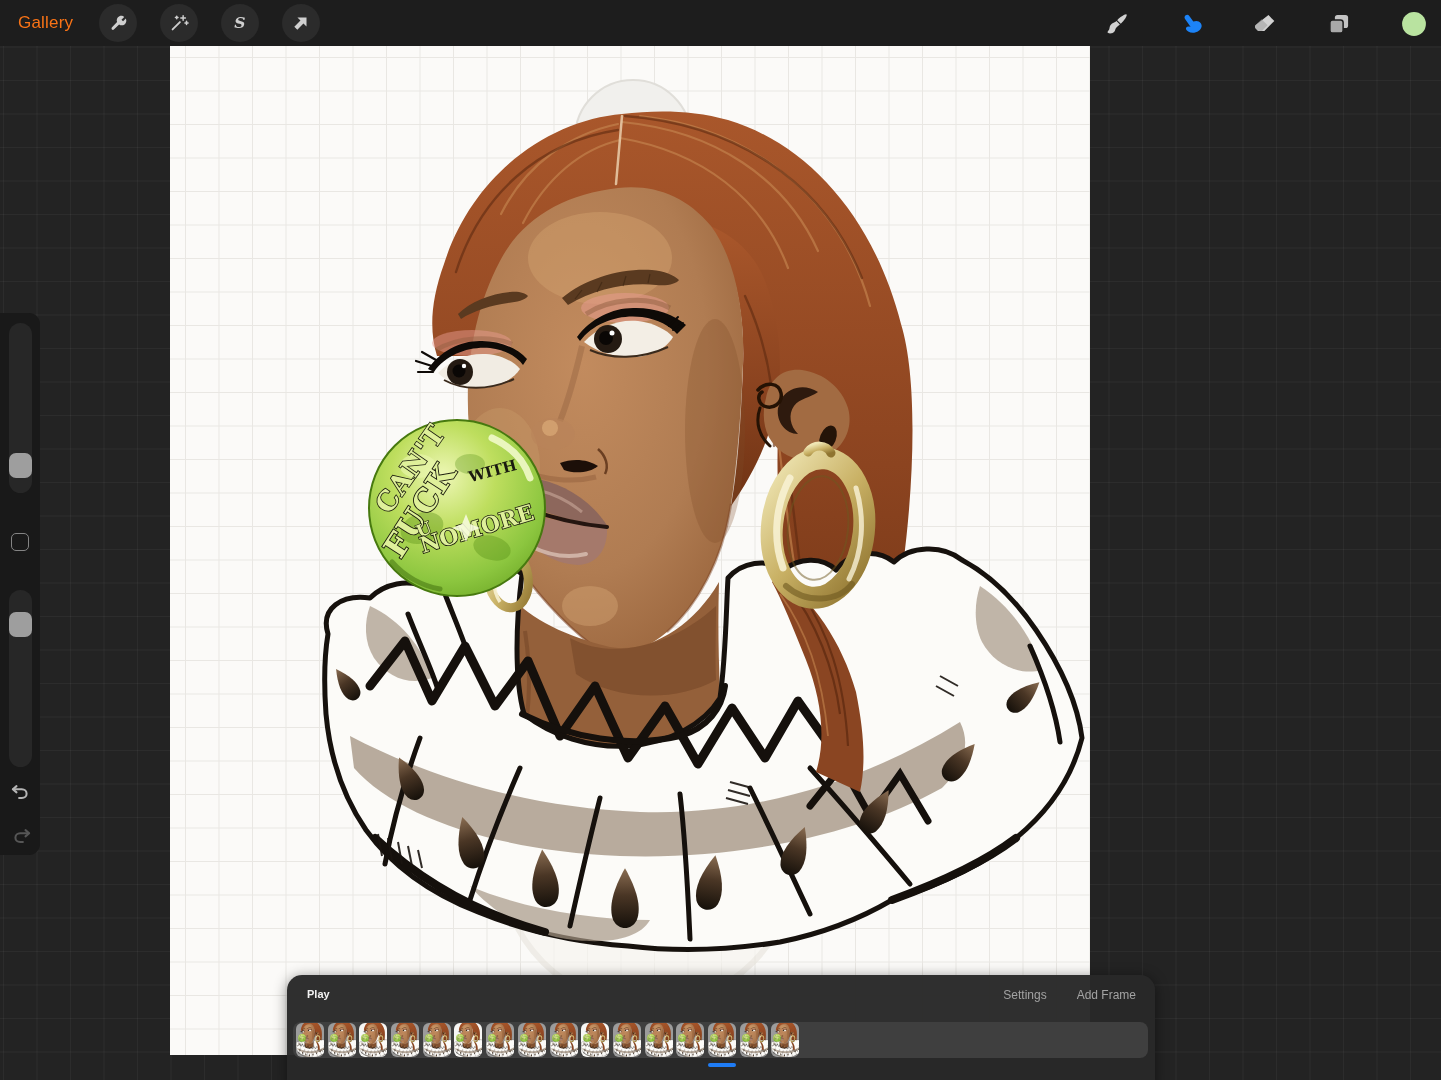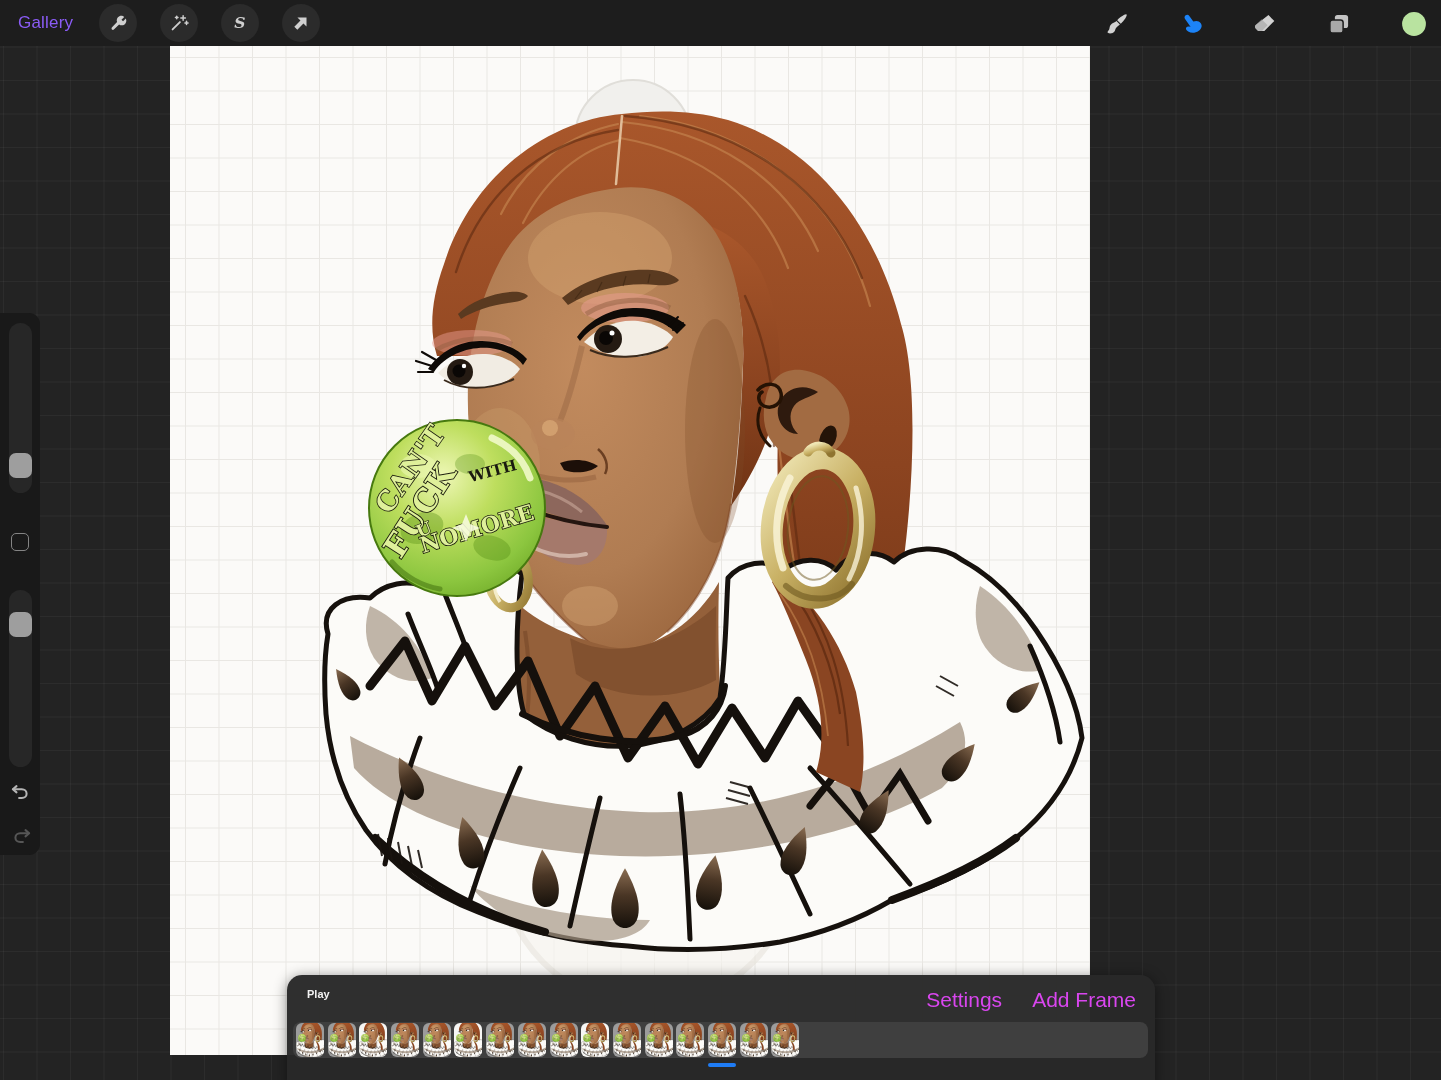--- a/index.html
+++ b/index.html
@@ -6,21 +6,21 @@
   *{box-sizing:border-box;}
   .app{position:relative;width:1441px;height:1080px;overflow:hidden;
        background-color:#232323;
        background-image:linear-gradient(rgba(255,255,255,.045) 1px,transparent 1px),
                         linear-gradient(90deg,rgba(255,255,255,.045) 1px,transparent 1px);
        background-size:33.5px 33.5px;background-position:3px 13px;
        font-family:"Liberation Sans",sans-serif;cursor:default;}
   
   .topbar{position:absolute;left:0;top:0;width:1441px;height:46px;background:#1d1d1d;z-index:30;}
   .gallery{position:absolute;left:18px;top:0;height:46px;display:flex;align-items:center;
-           color:#8b5cf6;font-size:17px;letter-spacing:.2px;}
+           color:#f97316;font-size:17px;letter-spacing:.2px;}
   .tl-tools{position:absolute;left:99px;top:4px;display:flex;gap:23px;}
   .circle-btn{width:38px;height:38px;border-radius:50%;background:#2b2b2b;display:flex;
               align-items:center;justify-content:center;}
   .tr-tools{position:absolute;right:13px;top:10px;display:flex;gap:48px;align-items:center;}
   .tr-tools svg{display:block;}
   
   .canvas{position:absolute;left:170px;top:46px;width:920px;height:1009px;
           background-color:#fbfaf8;
           background-image:linear-gradient(#e9e7e3 1px,transparent 1px),
                            linear-gradient(90deg,#e9e7e3 1px,transparent 1px);
@@ -37,21 +37,21 @@
   .h2{top:22px;}
   .modify{position:absolute;left:11px;top:220px;width:18px;height:18px;border:1.5px solid #848484;
           border-radius:5px;background:transparent;}
   .undo{position:absolute;left:9px;top:468px;}
   .redo{position:absolute;left:11px;top:512px;}
   
   .anim{position:absolute;left:287px;top:975px;width:868px;height:120px;background:rgba(40,40,40,.97);
         border-radius:15px;z-index:25;box-shadow:0 2px 14px rgba(0,0,0,.45);}
   .play{position:absolute;left:20px;top:13px;color:#f2f2f2;font-size:11px;font-weight:700;}
   .anim-actions{position:absolute;right:19px;top:13px;display:flex;gap:30px;}
-  .anim-actions span{color:#d946ef;font-size:21px;}
+  .anim-actions span{color:#a3a3a3;font-size:12px;}
   .filmstrip{position:absolute;left:6px;top:47px;width:855px;height:36px;background:#3f3f3f;
              border-radius:8px;display:flex;align-items:center;padding-left:3px;column-gap:3.7px;overflow:hidden;}
   .frame{width:28px;height:34px;border-radius:6px;background:#9c9c9c;overflow:hidden;flex:0 0 auto;}
   .frame.white{background:#f6f6f4;}
   .frame svg{display:block;width:28px;height:34px;}
   .cur-underline{position:absolute;top:88px;width:28px;height:3.5px;border-radius:2px;background:#1f7cf5;}
 </style>
 </head>
 <body>
 

